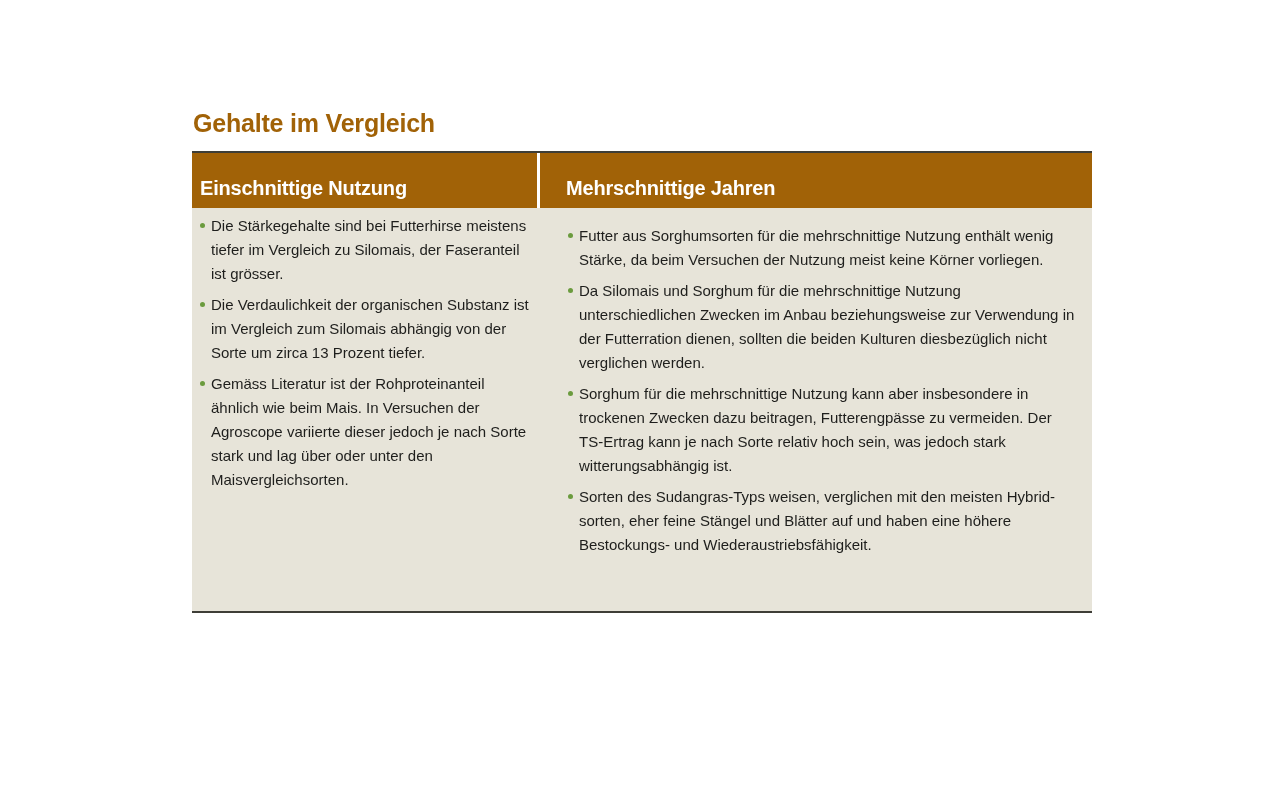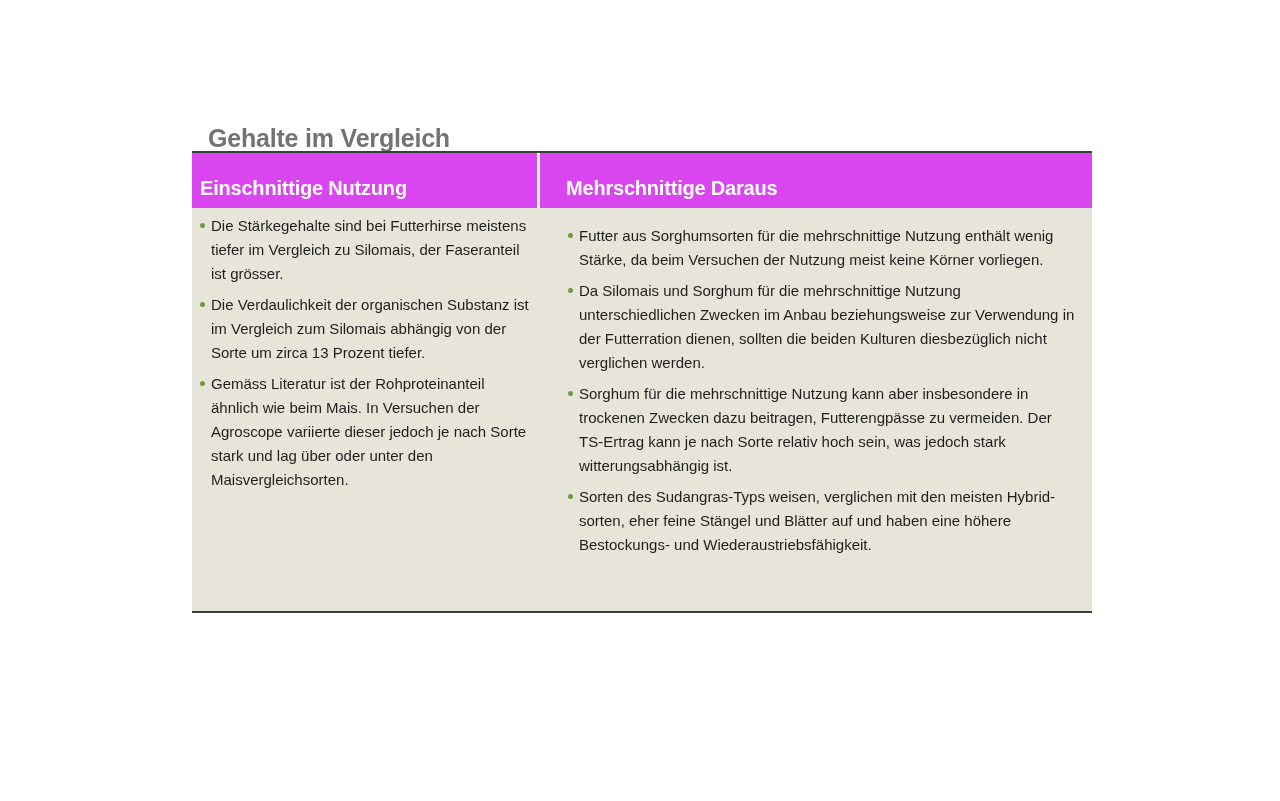--- a/index.html
+++ b/index.html
@@ -12,35 +12,35 @@
     position: relative;
     width: 1280px;
     height: 801px;
     background: #ffffff;
     overflow: hidden;
   }
   .title {
     position: absolute;
     left: 192px;
     top: 108px;
-    margin: 16px;
+    margin: 1px;
     font-size: 25px;
     font-weight: bold;
     letter-spacing: -0.2px;
-    color: #737373;
+    color: #a16207;
   }
   .table {
     position: absolute;
     left: 192px;
     top: 151px;
     width: 900px;
   }
   .thead {
     display: flex;
-    background: #d946ef;
+    background: #a16207;
     border-top: 2px solid #3e3e37;
     height: 57px;
     box-sizing: border-box;
     text-align: center;
   }
   .th {
     display: flex;
     align-items: flex-end;
     color: #ffffff;
     font-weight: bold;
@@ -101,21 +101,21 @@
 <body>
 
 <div class="canvas">
 
   <h1 class="title">Gehalte im Vergleich</h1>
 
   <div class="table">
 
     <div class="thead">
       <div class="th th-left">Einschnittige Nutzung</div>
-      <div class="th th-right">Mehrschnittige Daraus</div>
+      <div class="th th-right">Mehrschnittige Jahren</div>
     </div>
 
     <div class="tbody">
 
       <ul class="col col-left">
         <li>Die Stärkegehalte sind bei Futterhirse meistens tiefer im Vergleich zu Silomais, der Faseranteil ist grösser.</li>
         <li>Die Verdaulichkeit der organischen Substanz ist im Vergleich zum Silomais abhängig von der Sorte um zirca 13 Prozent tiefer.</li>
         <li>Gemäss Literatur ist der Rohproteinanteil ähnlich wie beim Mais. In Versuchen der Agroscope variierte dieser jedoch je nach Sorte stark und lag über oder unter den Maisvergleichsorten.</li>
       </ul>
 

